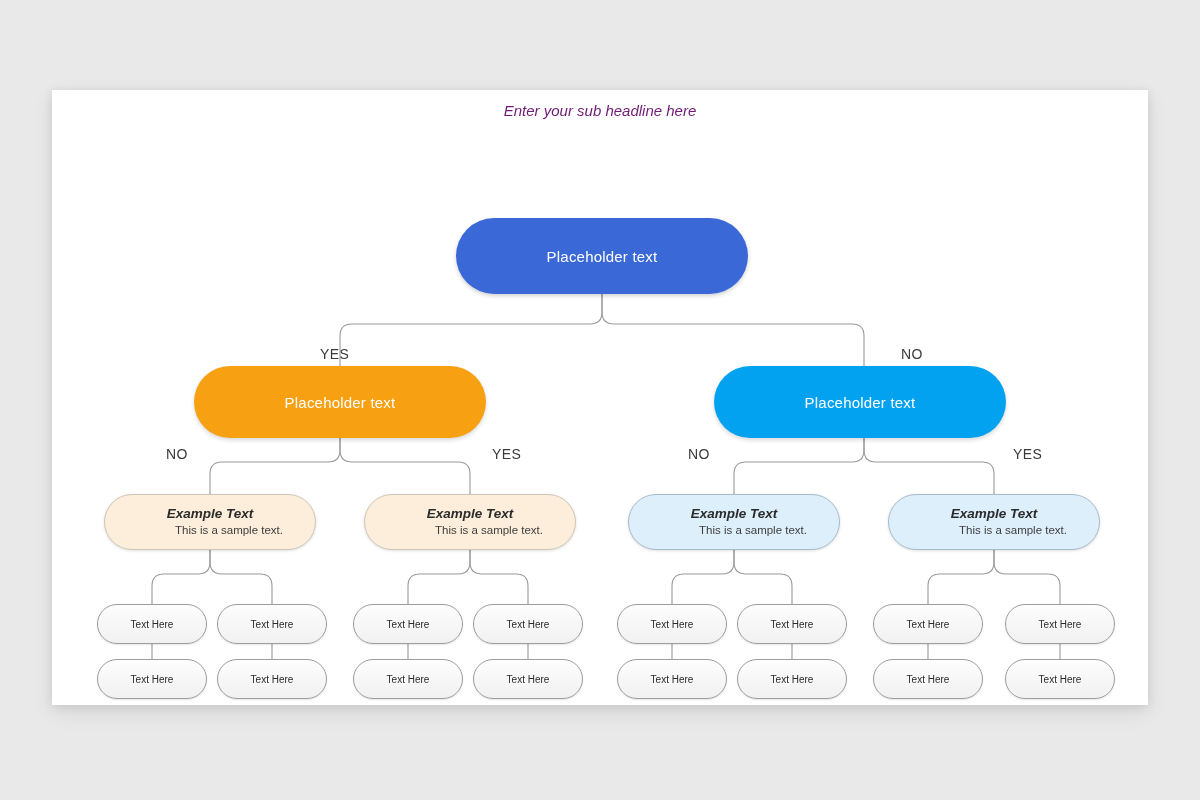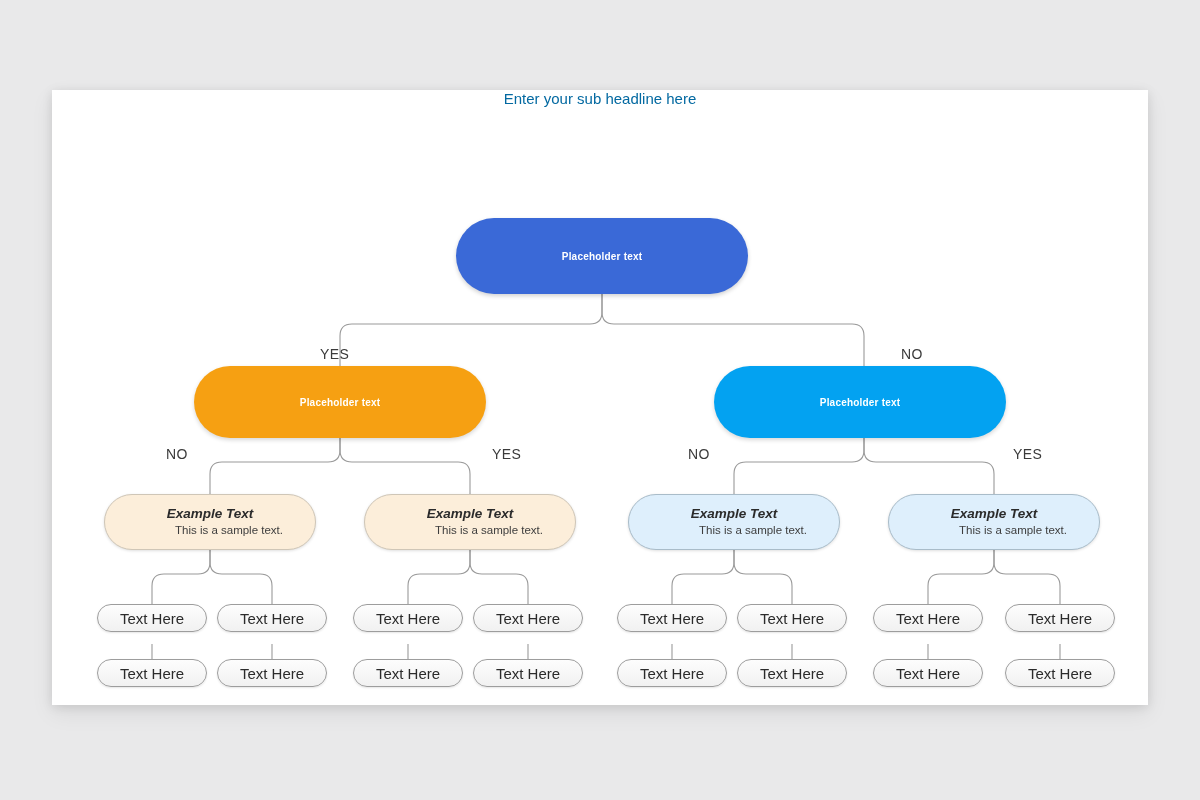--- a/index.html
+++ b/index.html
@@ -28,23 +28,25 @@
   #page-title {
     margin-top: 23px;
     font-size: 42px;
     font-weight: 400;
     color: #1b1b1b;
     letter-spacing: 0.2px;
     line-height: 1.05;
   }
 
   #page-subtitle {
+    margin-top: 12px;
     font-size: 15px;
     font-weight: 400;
-    color: #0369a1;
+    color: #701a75;
+    font-style: italic;
   }
 
   
   #wires {
     position: absolute;
     left: 0; top: 0;
     width: 1096px; height: 615px;
     pointer-events: none;
   }
   #wires path { fill: none; stroke: #9a9a9a; stroke-width: 1.1; }
@@ -56,22 +58,22 @@
     flex-direction: column;
     align-items: center;
     justify-content: center;
     text-align: center;
   }
 
   
   .pill {
     border-radius: 40px;
     color: #ffffff;
-    font-size: 10px;
-    font-weight: bold;
+    font-size: 15px;
+    font-weight: normal;
     letter-spacing: 0.2px;
   }
   .pill.root {
     left: 404px; top: 128px;
     width: 292px; height: 76px;
     background: #3a69d7;
     box-shadow: 0 2px 4px rgba(0,0,0,0.18);
   }
   .pill.branch-a {
     left: 142px; top: 276px;
@@ -111,25 +113,25 @@
     background: #fceeda;
     border: 1px solid #cfc6b7;
   }
   .card.cool {
     background: #deeffc;
     border: 1px solid #a9bcc9;
   }
 
   
   .leaf {
-    width: 110px; height: 28px;
+    width: 110px; height: 40px;
     border-radius: 22px;
     background: linear-gradient(180deg, #fdfdfd 0%, #f1f1f1 100%);
     border: 1px solid #9d9d9d;
-    font-size: 15px;
+    font-size: 10px;
     color: #2b2b2b;
     box-shadow: 0 1px 2px rgba(0,0,0,0.10);
   }
 
   
   .edge-label {
     position: absolute;
     font-size: 14px;
     color: #3a3a3a;
     letter-spacing: 0.4px;

